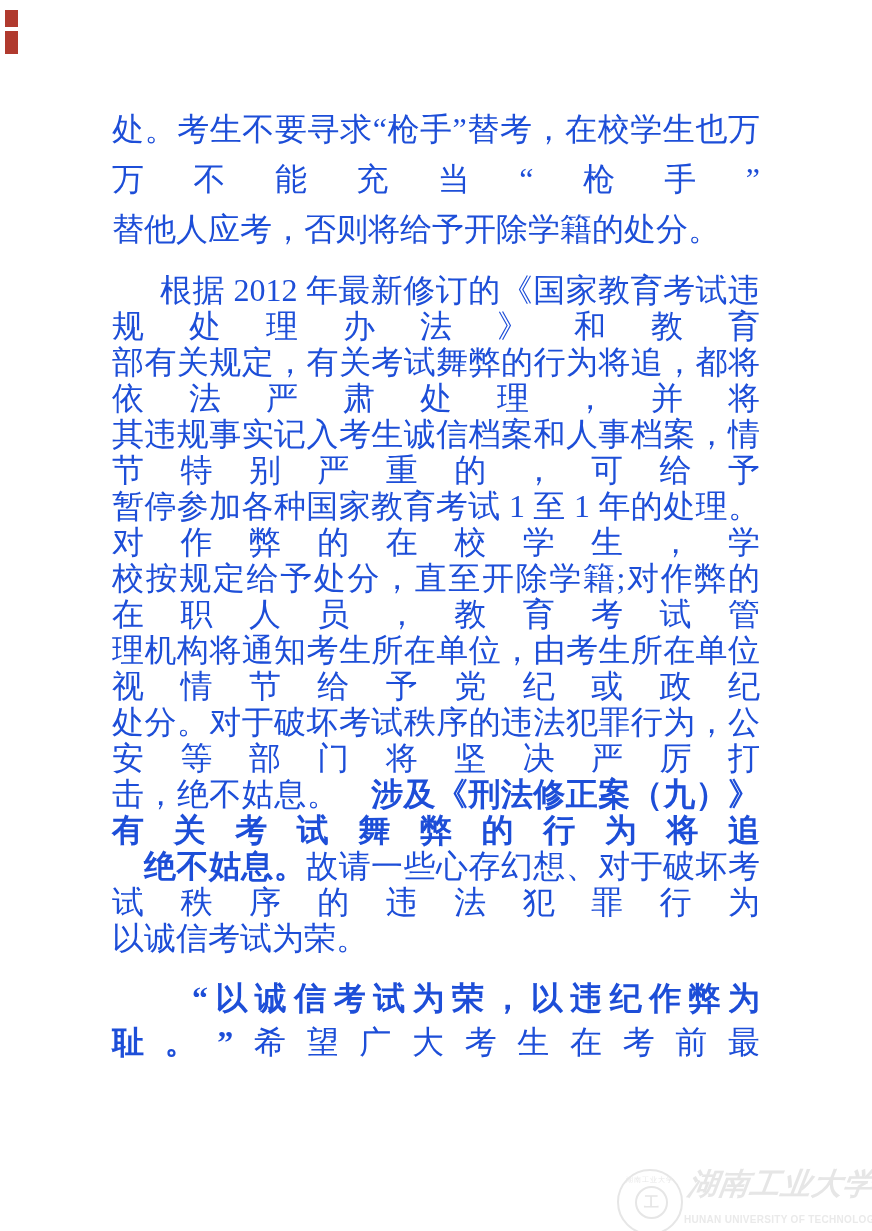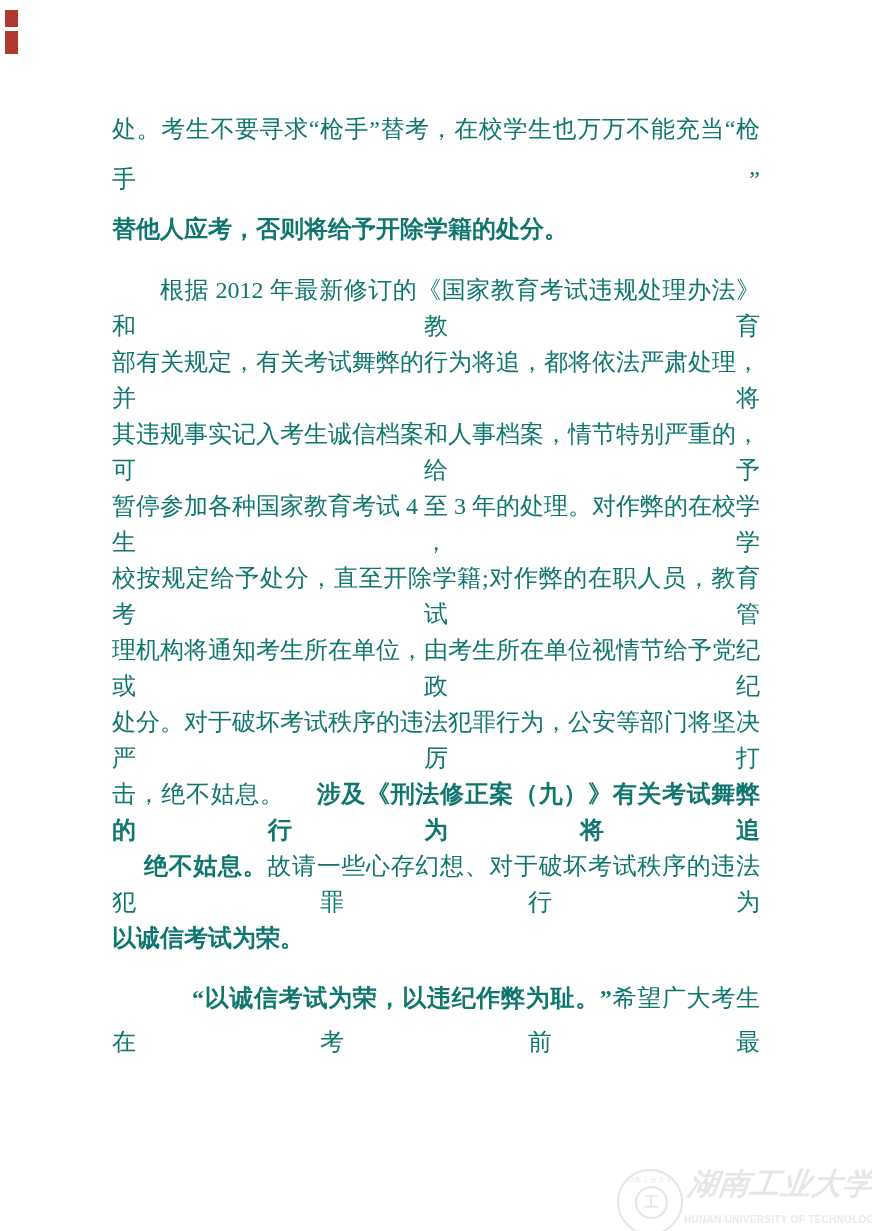--- a/index.html
+++ b/index.html
@@ -26,32 +26,31 @@
   .corner-mark.m2 { top: 31px; height: 23px; }
 
   
   .text-column {
     position: absolute;
     left: 112px;
     top: 0;
     width: 648px;
   }
   .para {
-    font-size: 24px;
-    color: #0f766e;
+    font-size: 32px;
+    color: #1d4ed8;
   }
   .para .line {
     text-align: justify;
     text-align-last: justify;
     text-justify: inter-character;
   }
   .para .line.last {
     text-align: left;
     text-align-last: left;
-    font-weight: bold;
   }
   .para .line.indent {
     text-indent: 48px;
   }
   .p1 { margin-top: 104px; line-height: 50px; }
   .p2 { margin-top: 18px;  line-height: 36px; }
   .p3 { margin-top: 20px;  line-height: 44px; }
   .bold { font-weight: 700; margin-left: 32px; }
 
   
@@ -132,21 +131,21 @@
 
   <div class="para p1">
     <div class="line">处。考生不要寻求“枪手”替考，在校学生也万万不能充当“枪手”</div>
     <div class="line last">替他人应考，否则将给予开除学籍的处分。</div>
   </div>
 
   <div class="para p2">
     <div class="line indent">根据 2012 年最新修订的《国家教育考试违规处理办法》和教育</div>
     <div class="line">部有关规定，有关考试舞弊的行为将追，都将依法严肃处理，并将</div>
     <div class="line">其违规事实记入考生诚信档案和人事档案，情节特别严重的，可给予</div>
-    <div class="line">暂停参加各种国家教育考试 4 至 3 年的处理。对作弊的在校学生，学</div>
+    <div class="line">暂停参加各种国家教育考试 1 至 1 年的处理。对作弊的在校学生，学</div>
     <div class="line">校按规定给予处分，直至开除学籍;对作弊的在职人员，教育考试管</div>
     <div class="line">理机构将通知考生所在单位，由考生所在单位视情节给予党纪或政纪</div>
     <div class="line">处分。对于破坏考试秩序的违法犯罪行为，公安等部门将坚决严厉打</div>
     <div class="line"><span>击，绝不姑息。</span><span class="bold">涉及《刑法修正案（九）》有关考试舞弊的行为将追</span></div>
     <div class="line"><span class="bold">绝不姑息。</span><span>故请一些心存幻想、对于破坏考试秩序的违法犯罪行为</span></div>
     <div class="line last">以诚信考试为荣。</div>
   </div>
 
   <div class="para p3">
     <div class="line indent"><span class="bold">“以诚信考试为荣，以违纪作弊为耻。”</span><span>希望广大考生在考前最</span></div>

